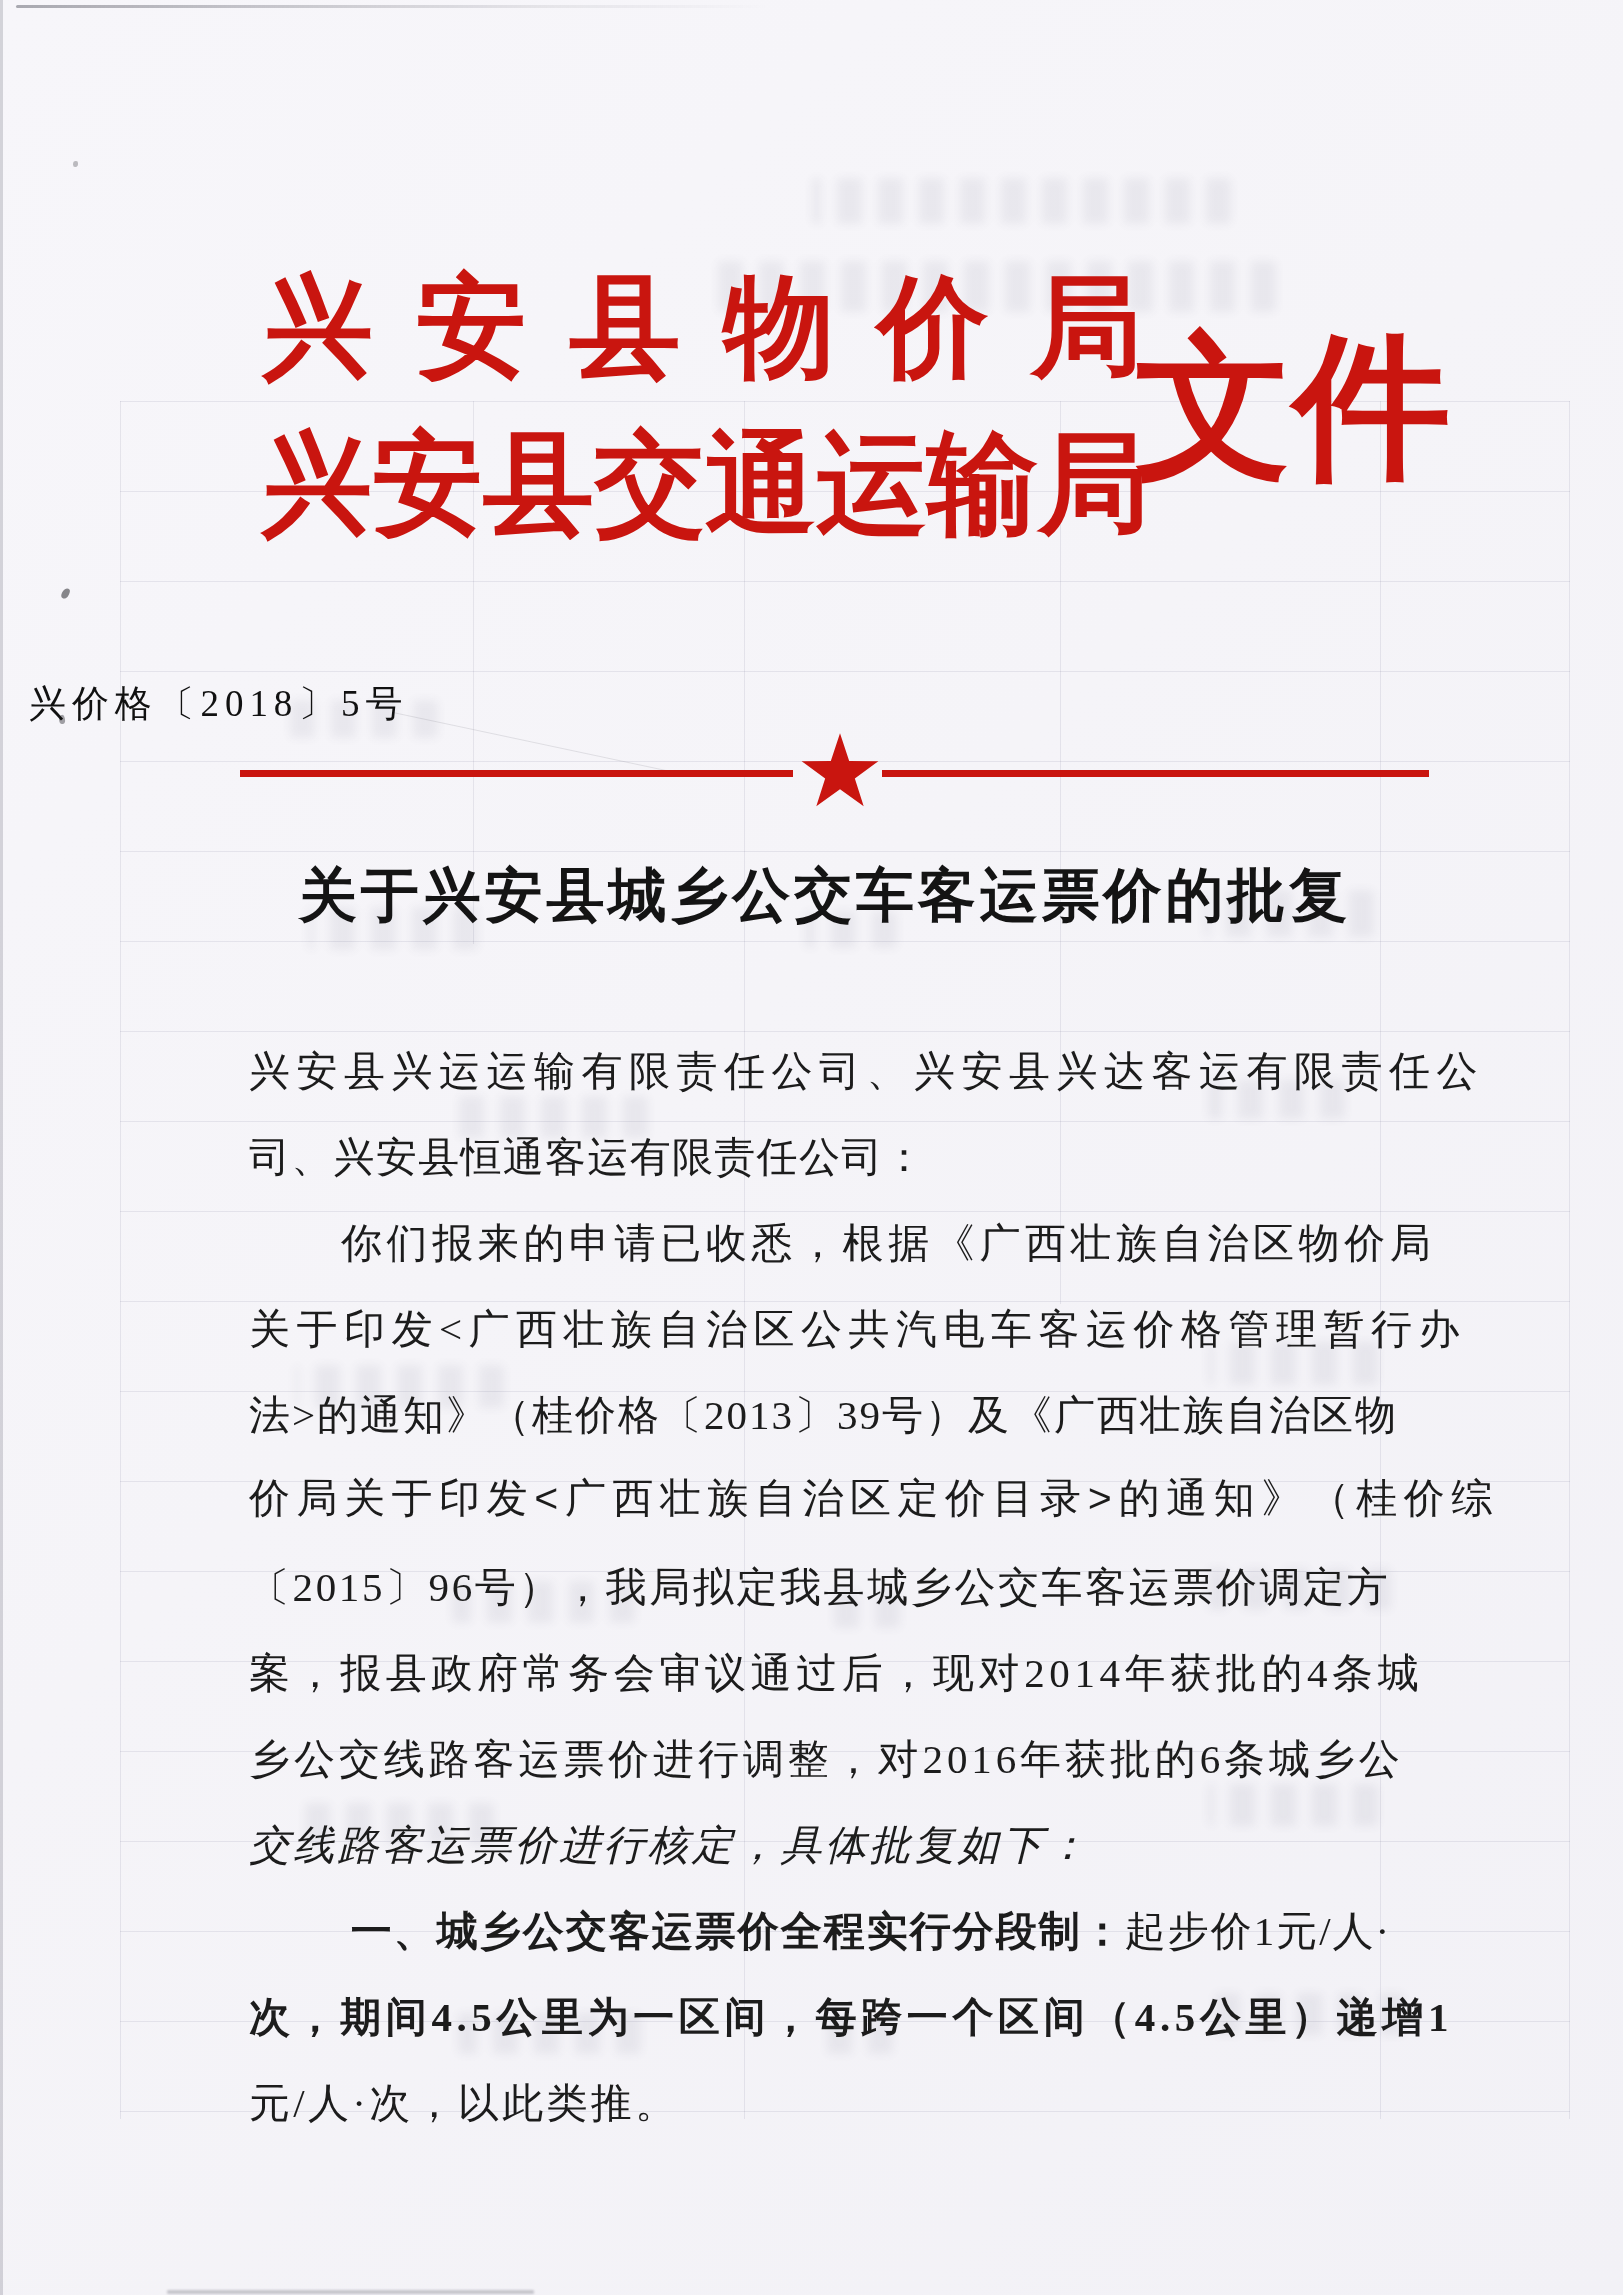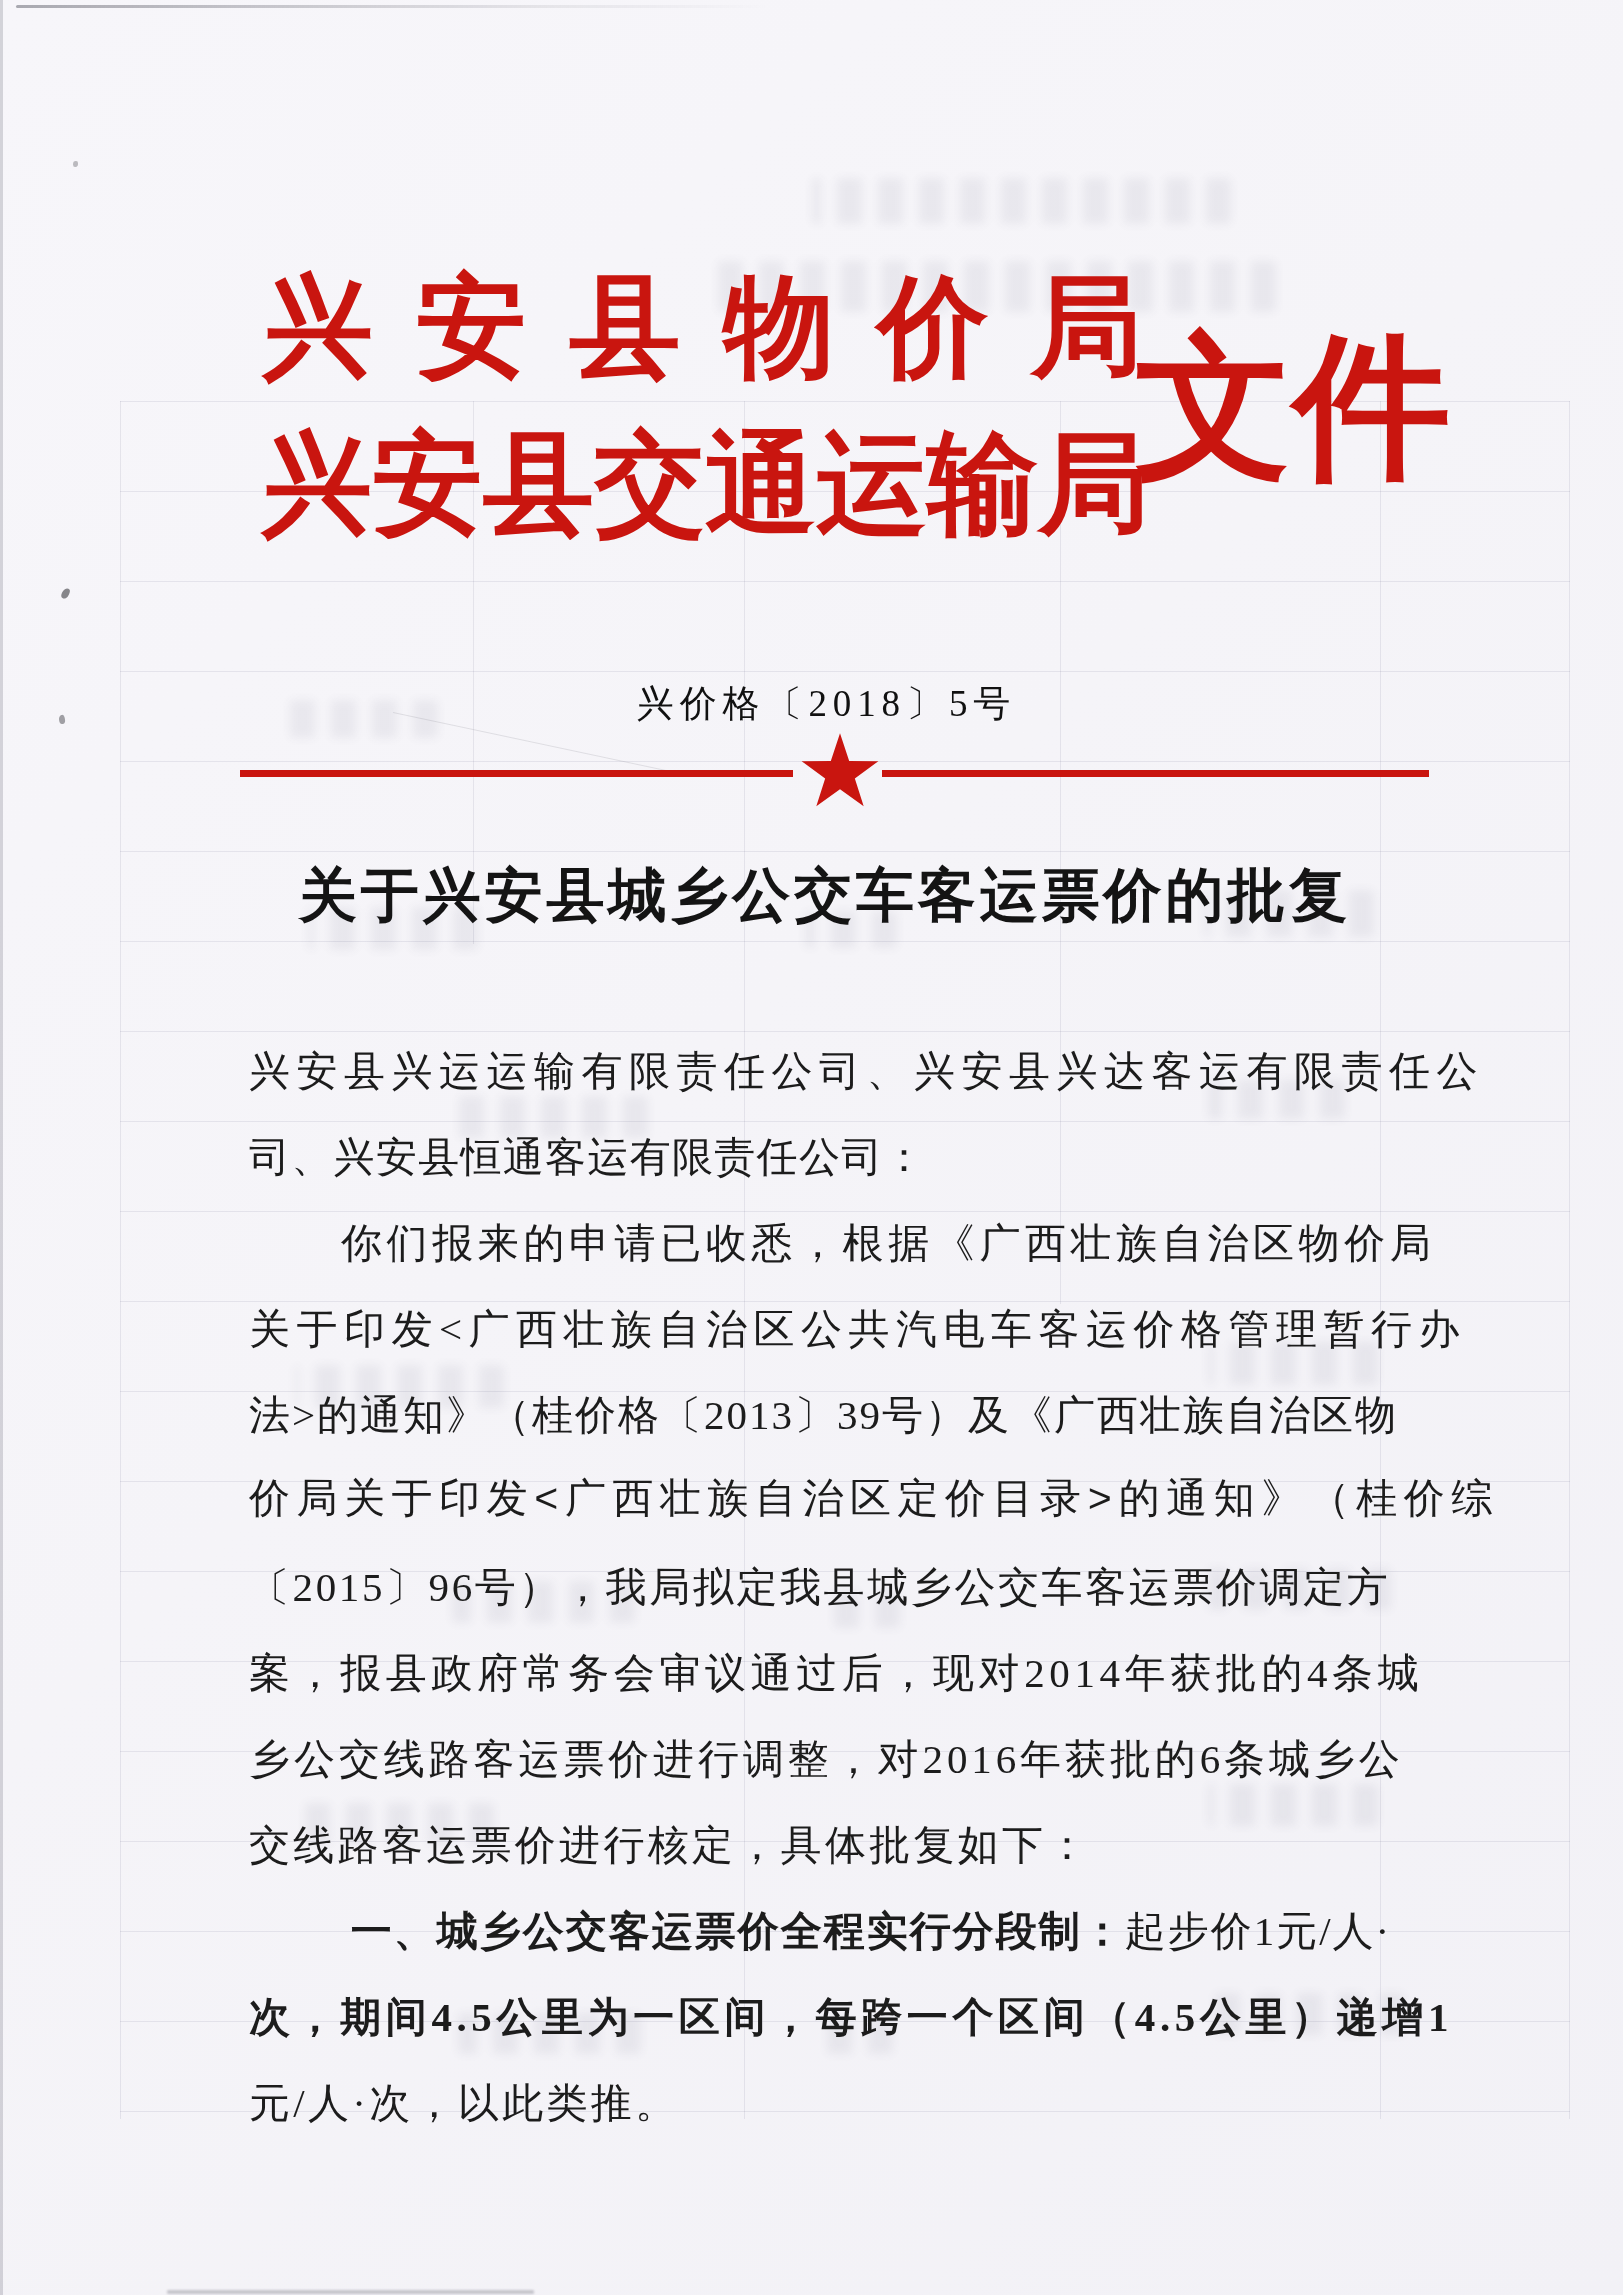--- a/index.html
+++ b/index.html
@@ -67,21 +67,20 @@
   }
   .doc-type{
     position:absolute;left:1135px;top:322px;
     font-size:157px;font-weight:bold;color:var(--red);
     line-height:1.1;letter-spacing:1.3px;white-space:nowrap;
   }
   
   .doc-number{
     position:absolute;left:0;top:685px;width:100%;
     padding-left:29px;box-sizing:border-box;
-    text-align:center;
     font-size:37px;color:#111;letter-spacing:5.9px;
     line-height:1;white-space:nowrap;
   }
   
   .rule{position:absolute;top:770px;height:7.2px;background:var(--red);}
   .rule.left{left:240px;width:553px;}
   .rule.right{left:882px;width:547px;}
   .star{position:absolute;left:797px;top:732px;width:86px;height:82px;}
   .star polygon{fill:var(--red);}
   
@@ -167,20 +166,20 @@
   <div class="doc-body">
       <div class="body-line" style="letter-spacing: 6.5px;"><span>兴安县兴运运输有限责任公司、兴安县兴达客运有限责任公</span></div>
       <div class="body-line" style="letter-spacing: 1.3px;"><span>司、兴安县恒通客运有限责任公司：</span></div>
       <div class="body-line indent" style="letter-spacing: 4.6px;"><span>你们报来的申请已收悉，根据《广西壮族自治区物价局</span></div>
       <div class="body-line" style="letter-spacing: 6.5px;"><span>关于印发&lt;广西壮族自治区公共汽电车客运价格管理暂行办</span></div>
       <div class="body-line" style="letter-spacing: 2px;"><span>法&gt;的通知》（桂价格〔2013〕39号）及《广西壮族自治区物</span></div>
       <div class="body-line" style="letter-spacing: 6.5px; font-family: Liberation Mono, monospace;"><span>价局关于印发&lt;广西壮族自治区定价目录&gt;的通知》（桂价综</span></div>
       <div class="body-line" style="letter-spacing: 2.6px;"><span>〔2015〕96号），我局拟定我县城乡公交车客运票价调定方</span></div>
       <div class="body-line" style="letter-spacing: 4.6px;"><span>案，报县政府常务会审议通过后，现对2014年获批的4条城</span></div>
       <div class="body-line" style="letter-spacing: 3.9px;"><span>乡公交线路客运票价进行调整，对2016年获批的6条城乡公</span></div>
-      <div class="body-line" style="letter-spacing: 3.3px;"><span>交线路客运票价进行核定，具体批复如下：</span></div>
+      <div class="body-line" style="letter-spacing: 3.3px; font-style: italic;"><span>交线路客运票价进行核定，具体批复如下：</span></div>
       <div class="body-line indent" style="letter-spacing: 2px;"><span class="b">一、城乡公交客运票价全程实行分段制：</span><span>起步价1元/人·</span></div>
       <div class="body-line" style="letter-spacing: 4.6px; font-weight: bold;"><span>次，期间4.5公里为一区间，每跨一个区间（4.5公里）递增1</span></div>
       <div class="body-line" style="letter-spacing: 3.3px;"><span>元/人·次，以此类推。</span></div>
     </div>
 
 </div>
 
 
 </body></html>

